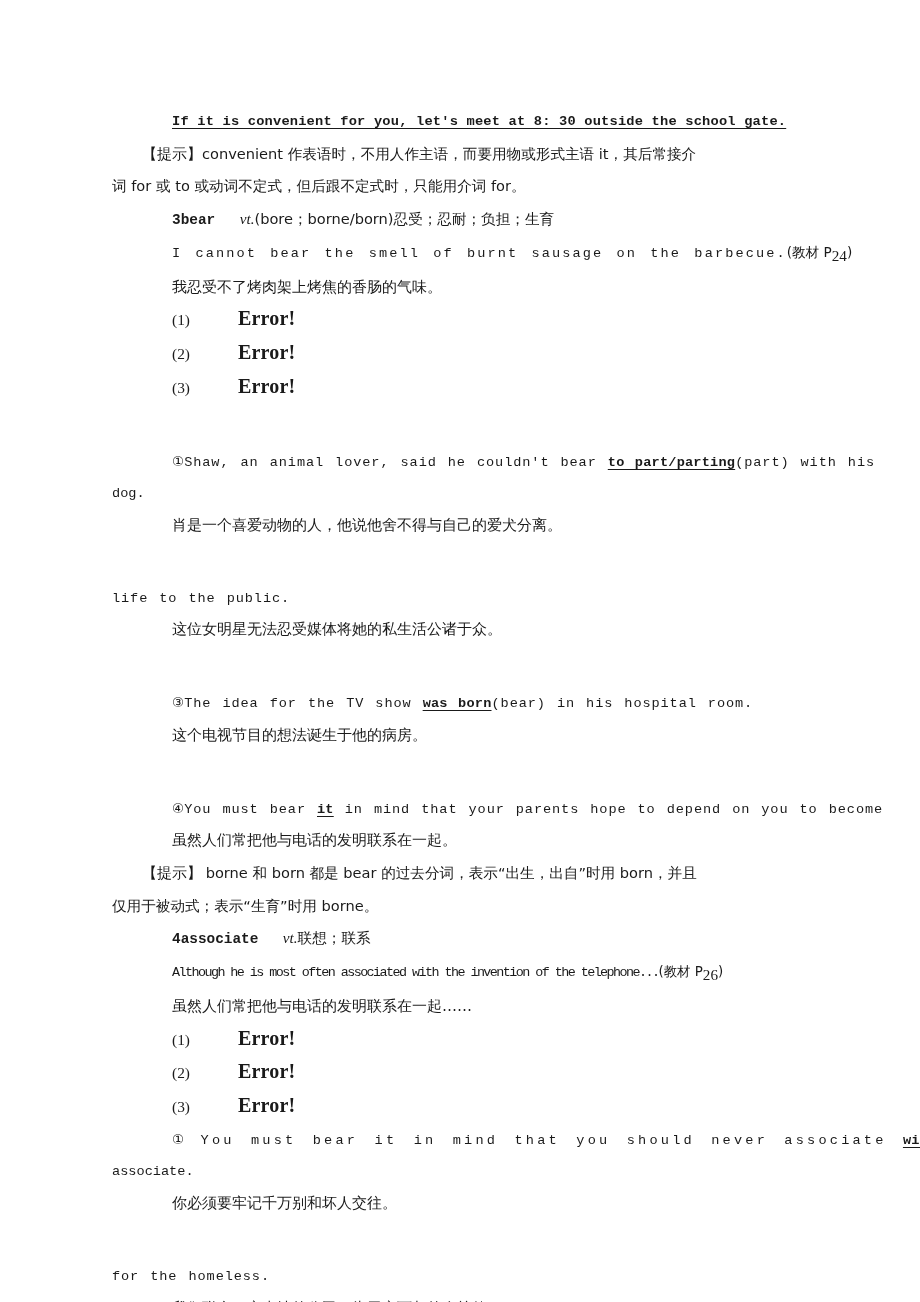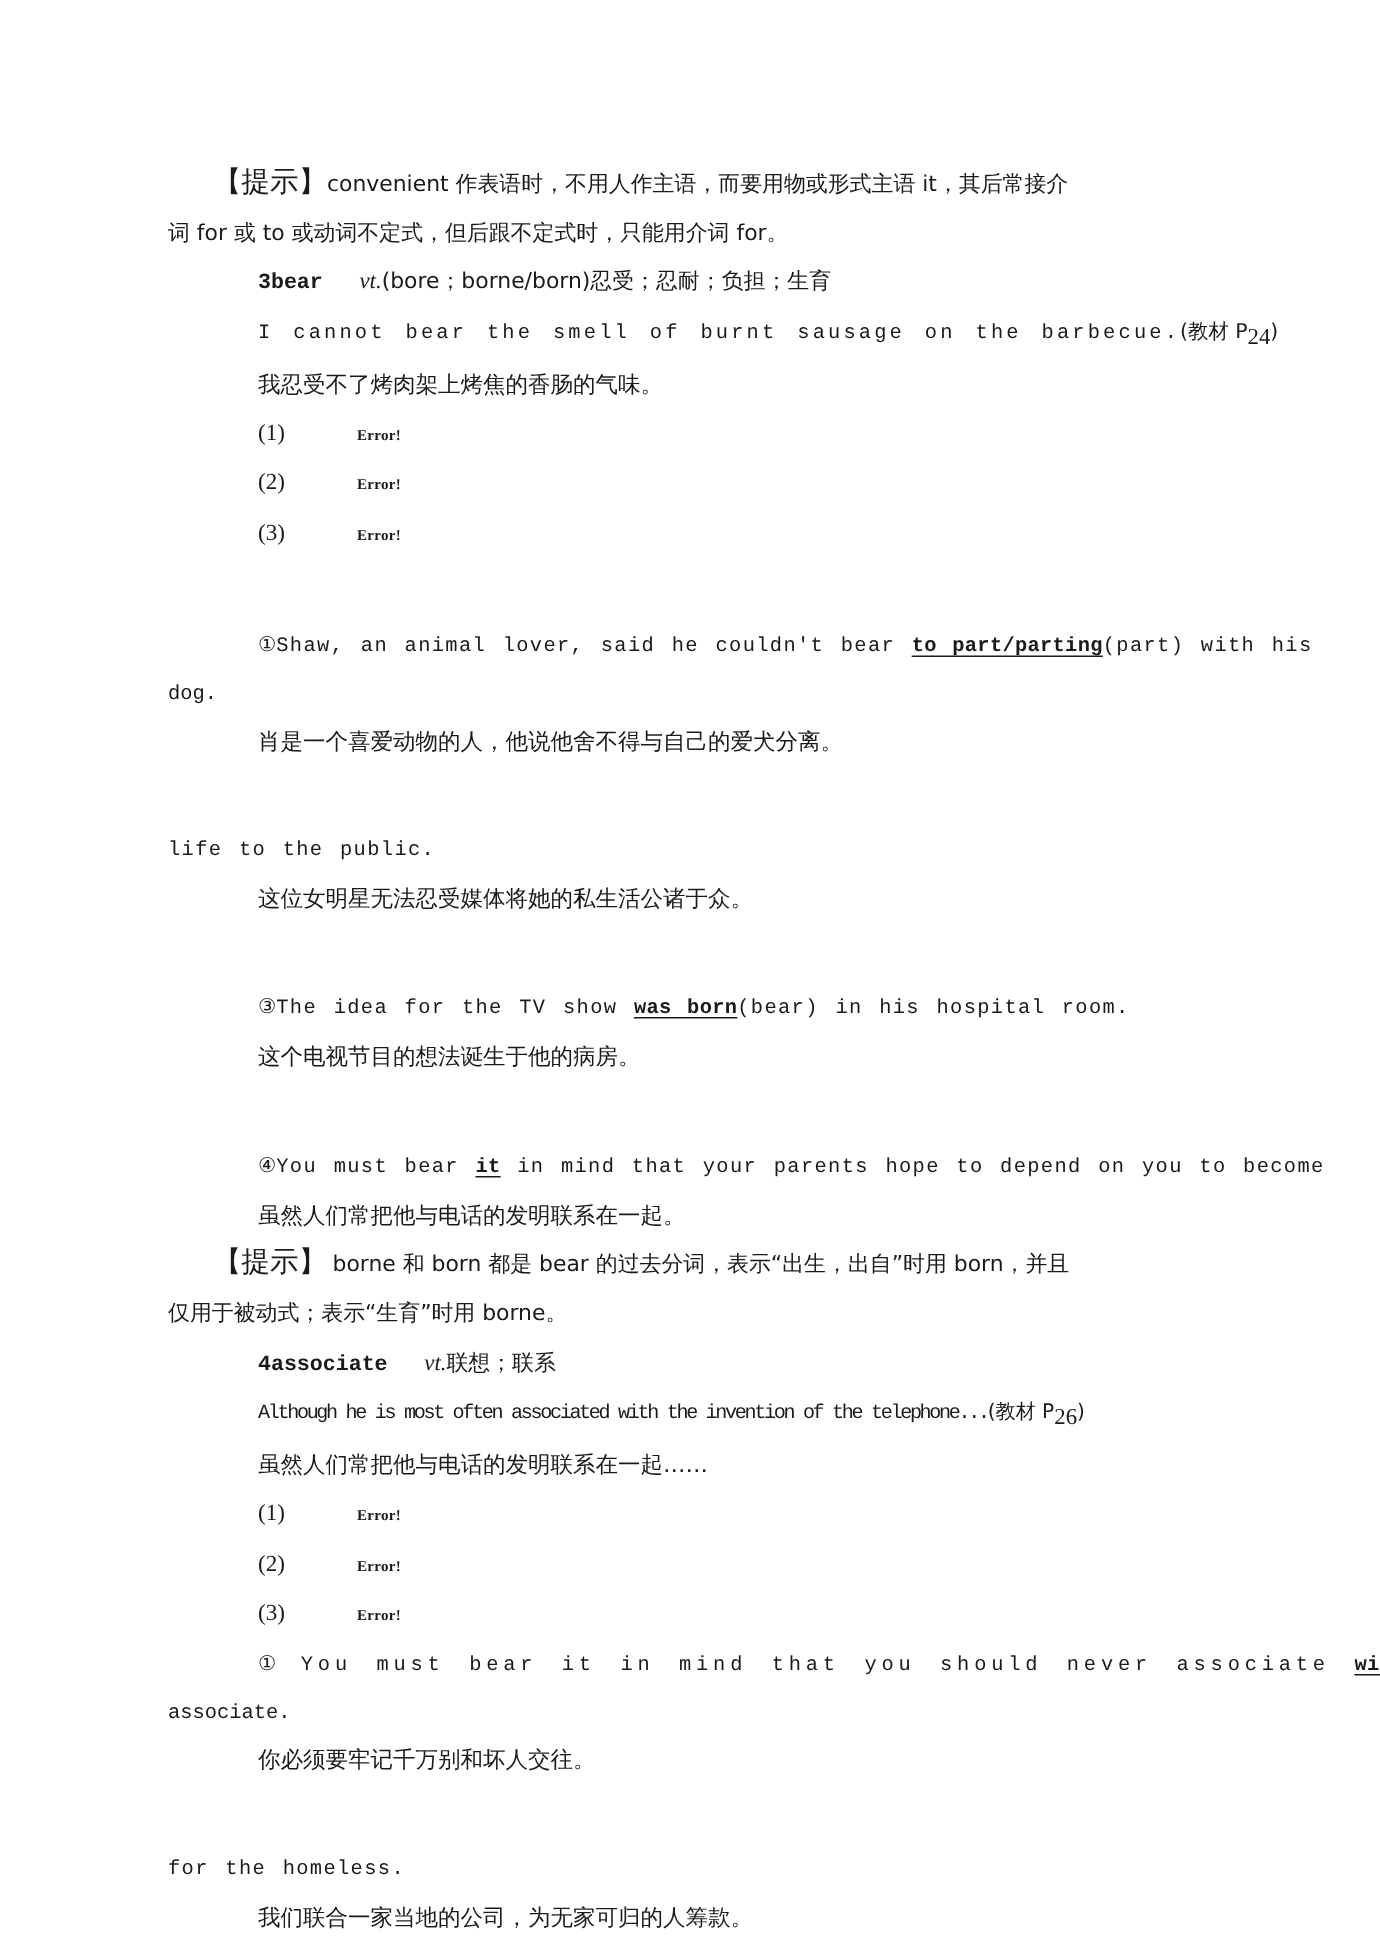--- a/index.html
+++ b/index.html
@@ -43,21 +43,21 @@
   .mono {
     font-family: "Liberation Mono", "DejaVu Sans Mono", monospace;
     font-size: 13.6px;
   }
   .serif {
     font-family: "Liberation Serif", "DejaVu Serif", serif;
     font-size: 15.2px;
   }
   .cjk {
     font-family: "DejaVu Sans", "Liberation Sans", sans-serif;
-    font-size: 19px;
+    font-size: 15px;
   }
 
   .indent { padding-left: 30px; }
 
   
   .headline {
     font-family: "Liberation Mono", "DejaVu Sans Mono", monospace;
     font-weight: bold;
     font-size: 13.7px;
     letter-spacing: 0.2px;
@@ -81,21 +81,21 @@
     text-decoration-thickness: 1px;
   }
 
   .bold { font-weight: bold; }
   .ital { font-style: italic; }
 
   
   .errword {
     font-family: "Liberation Serif", "DejaVu Serif", serif;
     font-weight: bold;
-    font-size: 10px;
+    font-size: 20px;
     letter-spacing: 0.2px;
     padding-left: 48px;
   }
   .numparen {
     font-family: "Liberation Serif", "DejaVu Serif", serif;
     font-size: 15.4px;
   }
 
   
   .condensed {
@@ -115,20 +115,21 @@
     vertical-align: -0.28em;
     letter-spacing: 0;
   }
 </style>
 </head>
 <body>
 
 <div id="page">
   <div id="content">
 
+    <div class="line headline">If it is convenient for you, let's meet at 8: 30 outside the school gate.</div>
 
     <div class="line"><span class="cjk">【提示】</span><span class="serif indent-none" style="padding-left:0"></span><span class="cjk" style="font-size:14.6px">convenient 作表语时，不用人作主语，而要用物或形式主语 it，其后常接介</span></div>
     <div class="line" style="margin-left:-30px"><span class="cjk" style="font-size:14.6px">词 for 或 to 或动词不定式，但后跟不定式时，只能用介词 for。</span></div>
 
     <div class="line indent"><span class="mono bold" style="font-size:14.4px">3bear</span><span class="mono" style="letter-spacing:0">&nbsp;&nbsp;&nbsp;</span><span class="serif ital">vt.</span><span class="cjk" style="font-size:14.6px">(bore；borne/born)忍受；忍耐；负担；生育</span></div>
 
     <div class="line indent mono track1"><span>I cannot </span><span class="uline">bear</span><span> the smell of burnt sausage on the barbecue.</span><span class="cjk" style="letter-spacing:0;word-spacing:0;font-size:13.6px">(教材 P</span><sub class="serif" style="letter-spacing:0">24</sub><span class="cjk" style="letter-spacing:0;font-size:13.6px">)</span></div>
 
     <div class="line indent cjk" style="font-size:15px">我忍受不了烤肉架上烤焦的香肠的气味。</div>
 

